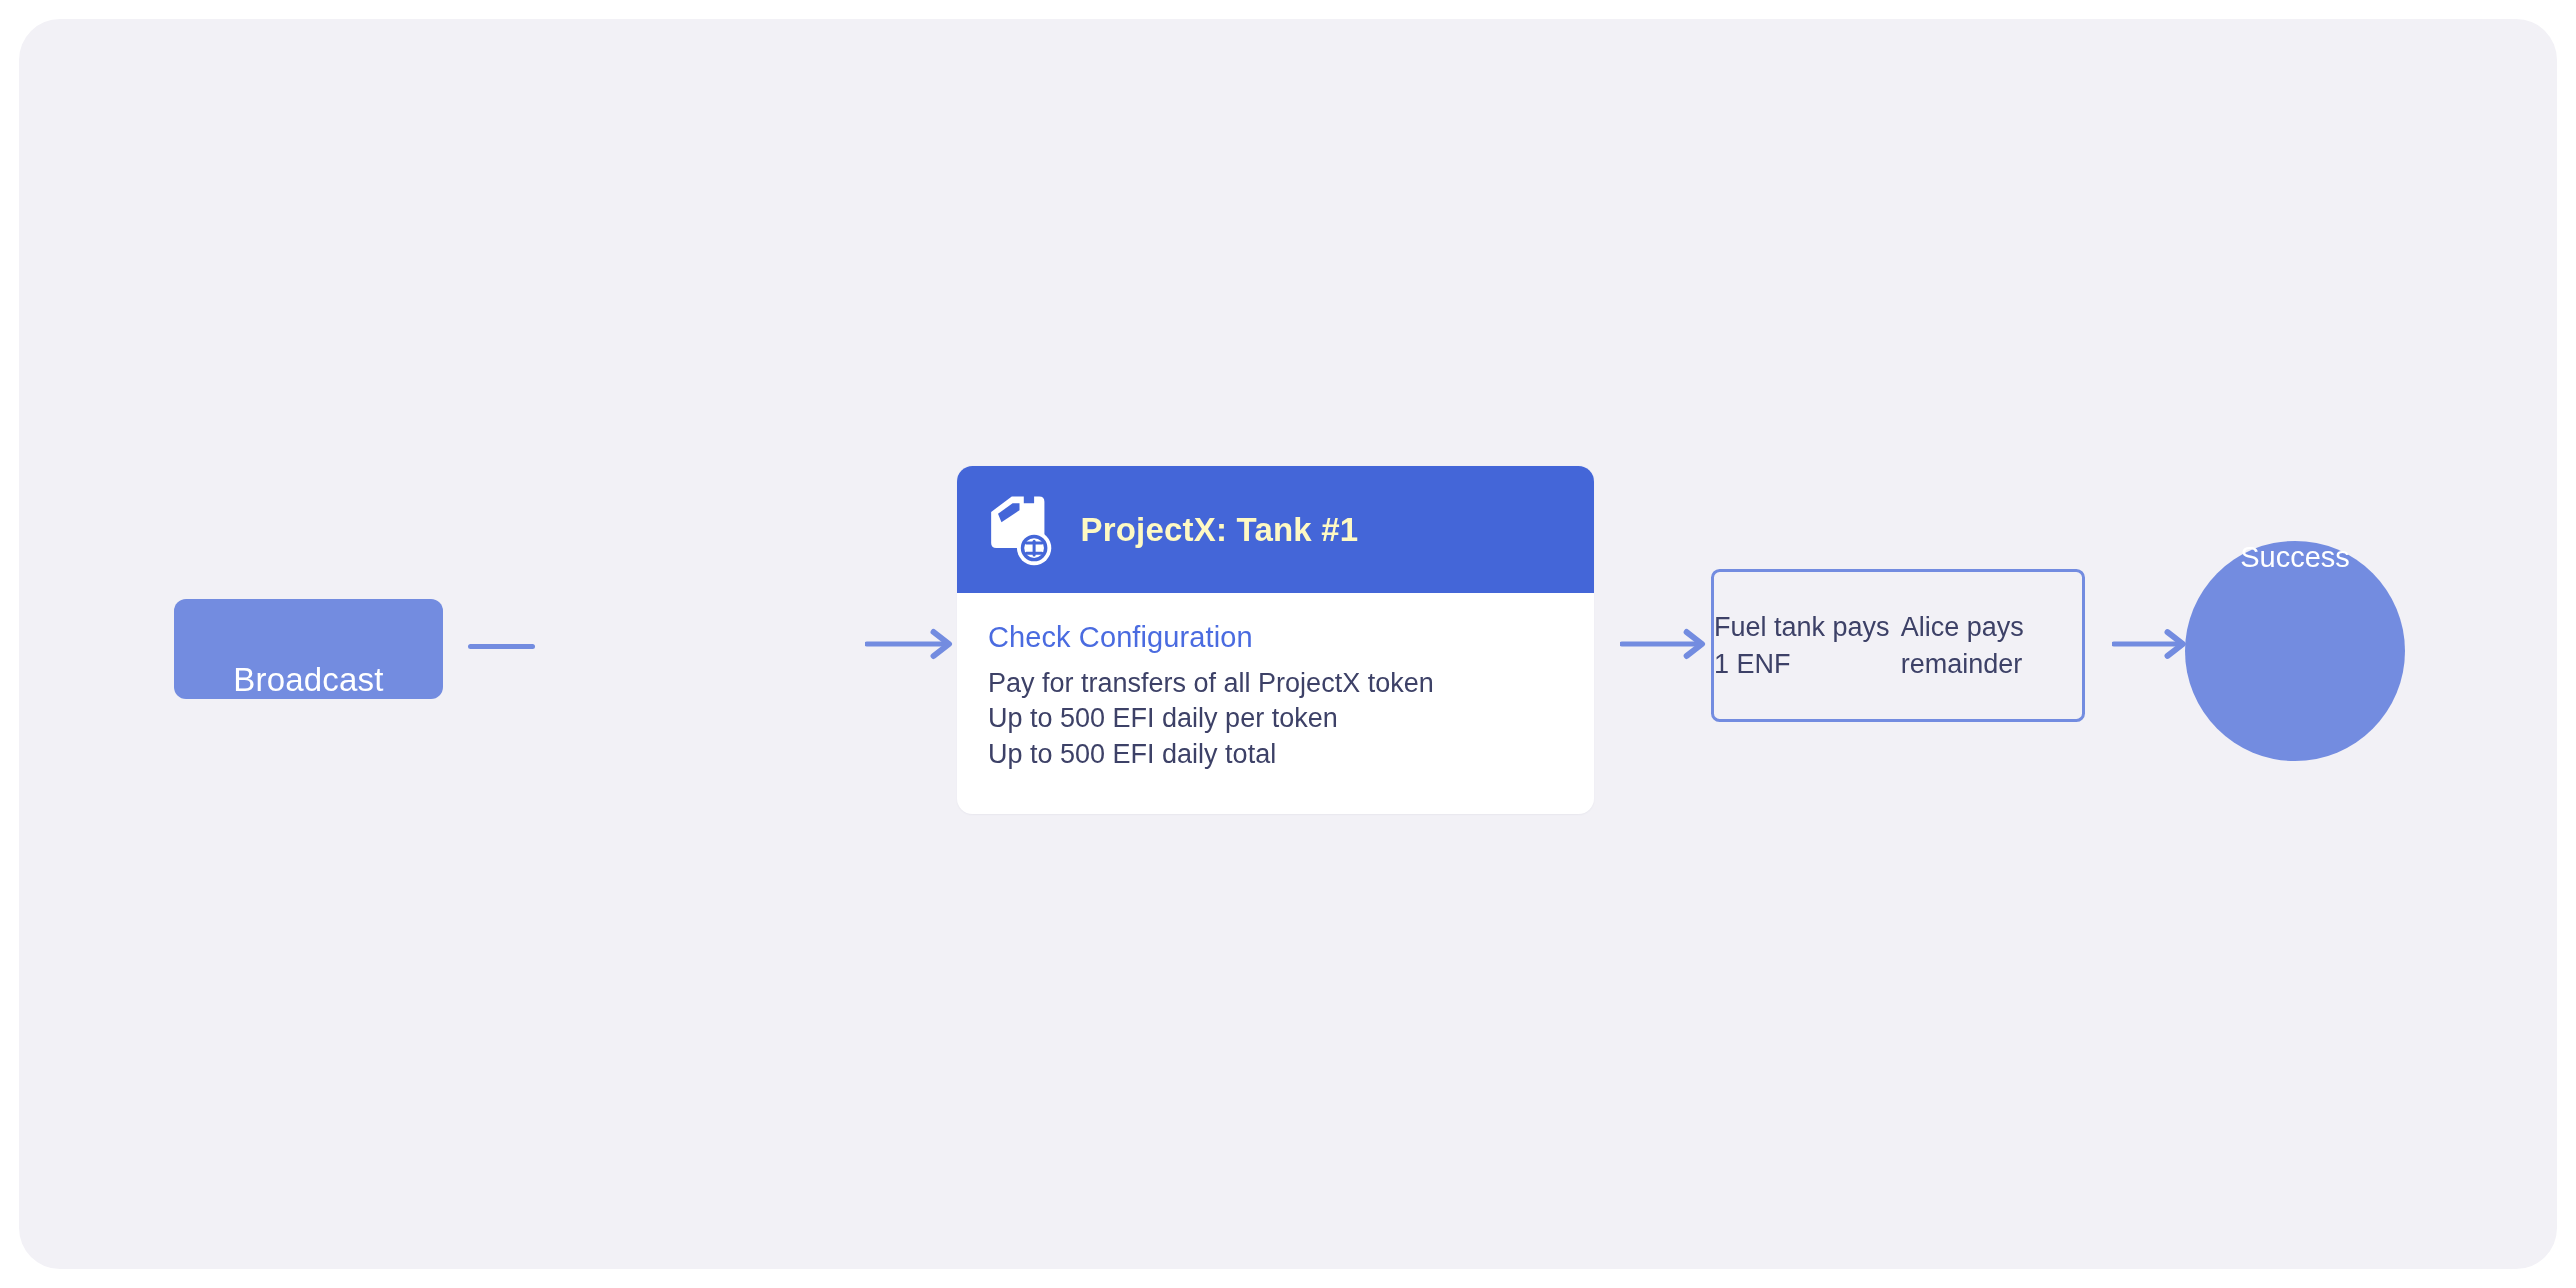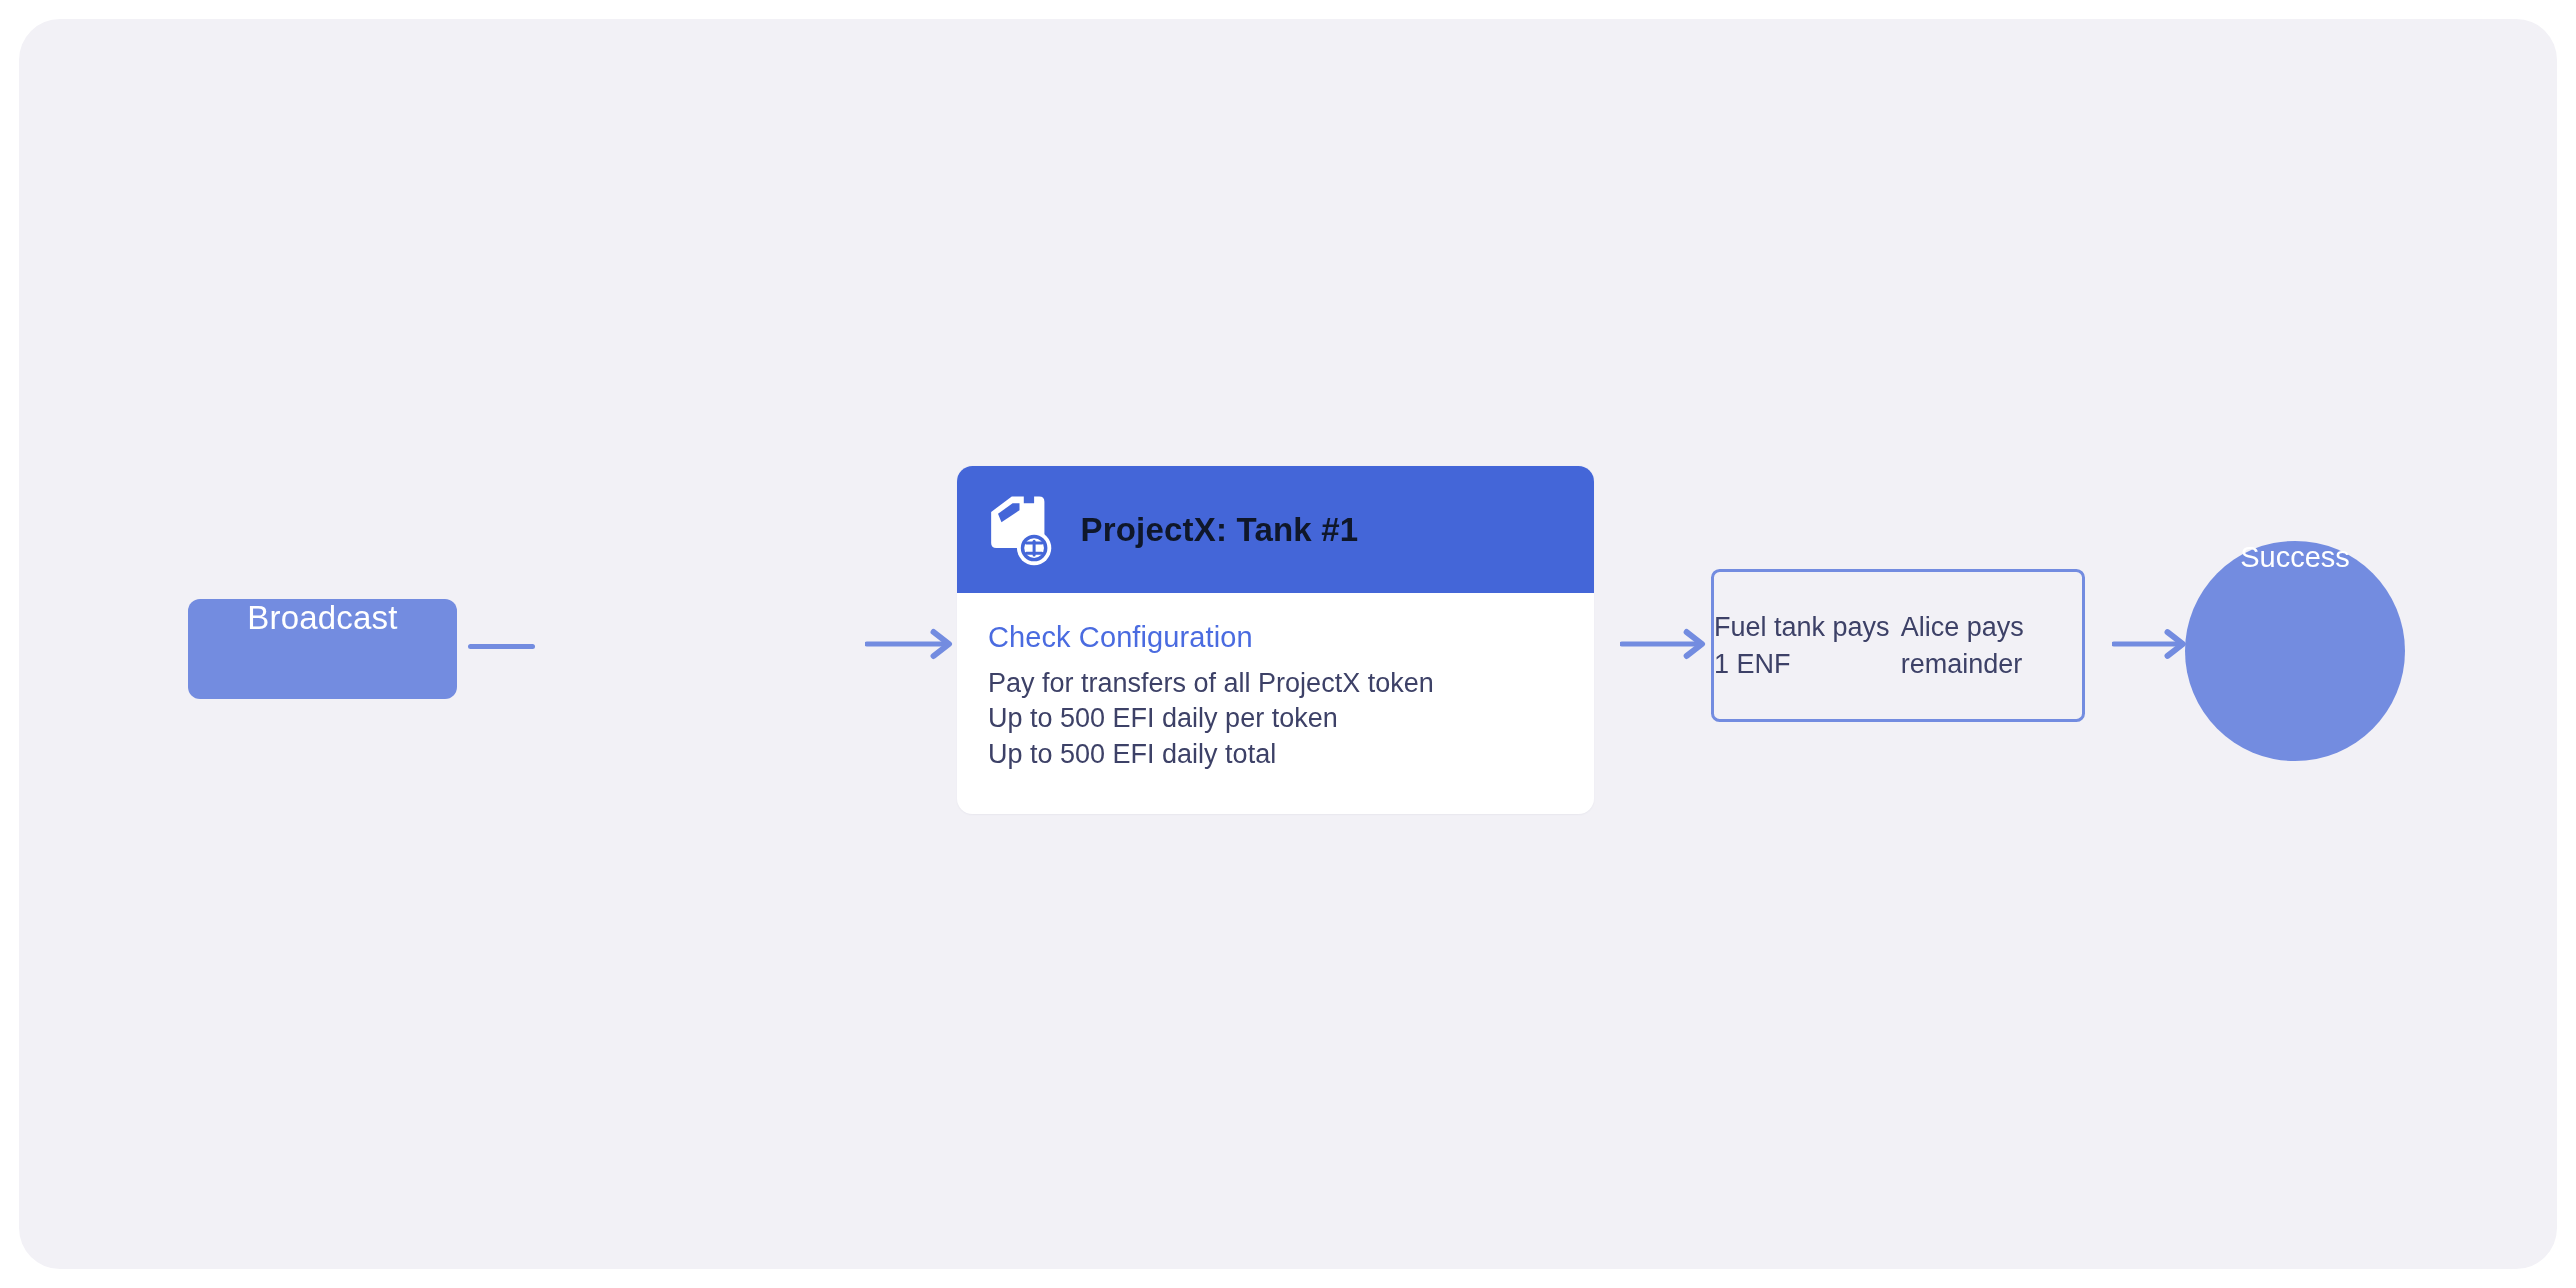--- a/index.html
+++ b/index.html
@@ -30,28 +30,28 @@
     position: absolute;
     left: 0;
     top: 0;
     width: 2538px;
     height: 1250px;
   }
 
   
   .node-broadcast {
     position: absolute;
-    left: 169px;
+    left: 155px;
     top: 580px;
     width: 269px;
     height: 100px;
     background: #738ce0;
     border-radius: 12px;
     display: flex;
-    align-items: flex-start;
+    align-items: flex-end;
     justify-content: center;
     color: #ffffff;
     font-size: 33px;
     letter-spacing: 0.2px;
   }
 
   
   .conn-line {
     position: absolute;
     background: #738ce0;
@@ -106,21 +106,21 @@
     padding-left: 29px;
     box-sizing: border-box;
   }
   .card-header-icon {
     width: 67px;
     height: 74px;
     flex: 0 0 auto;
     display: block;
   }
   .card-header-title {
-    color: #0f172a;
+    color: #fef9c3;
     font-size: 33px;
     font-weight: bold;
     margin-left: 27.5px;
     letter-spacing: 0.2px;
   }
   .card-body {
     padding: 27.5px 31px 41px 31px;
   }
   .card-body-heading {
     color: #4a6be0;

